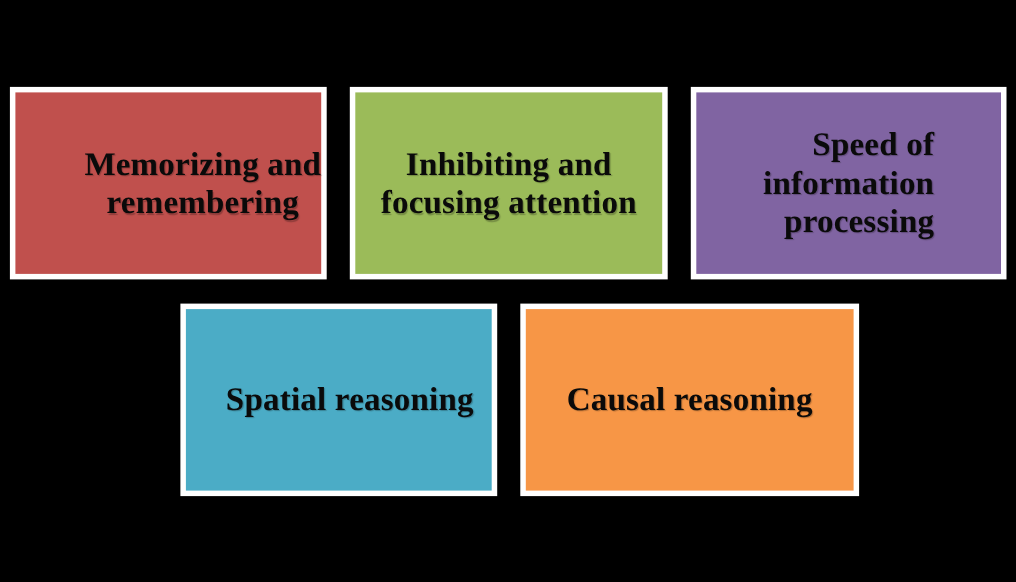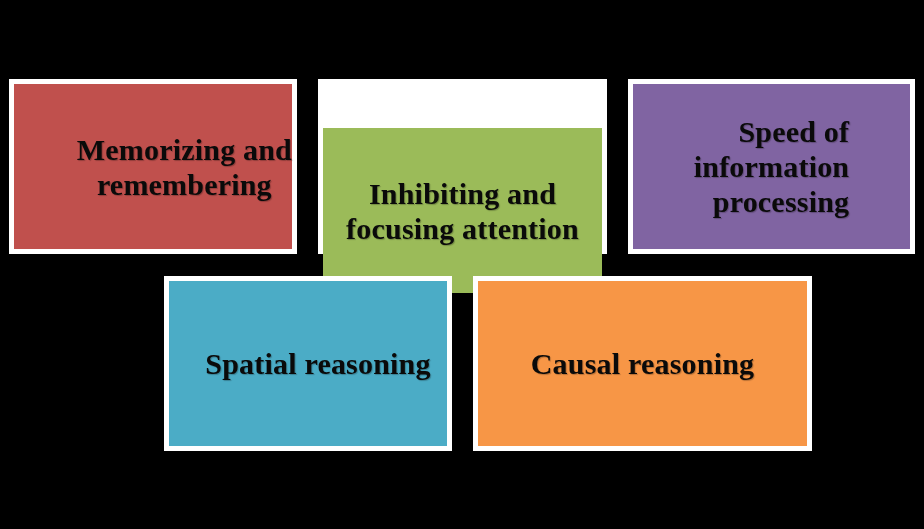--- a/index.html
+++ b/index.html
@@ -35,24 +35,24 @@
       line-height: 35px;
       color: #0a0a0a;
       text-shadow: 1px 1px 1px rgba(0,0,0,0.25);
       white-space: pre-line;
       letter-spacing: 0.2px;
     }
     #box-1 { left: 9px;   top: 79px;  width: 288px; height: 175px; }
     #box-2 { left: 318px; top: 79px;  width: 289px; height: 175px; }
     #box-3 { left: 628px; top: 79px;  width: 287px; height: 175px; }
     #box-4 { left: 164px; top: 276px; width: 288px; height: 175px; }
-    #box-5 { left: 473px; top: 276px; width: 339px; height: 175px; }
+    #box-5 { left: 473px; top: 276px; width: 308px; height: 175px; }
 
     #box-1 .box-inner { background: #C0504D; justify-content: flex-end; }
-    #box-2 .box-inner { background: #9BBB59; margin-top: 44px; }
+    #box-2 .box-inner { background: #9BBB59; }
     #box-3 .box-inner { background: #8064A2; text-align: right; }
     #box-4 .box-inner { background: #4BACC6; padding-left: 20px; }
     #box-5 .box-inner { background: #F79646; }
   </style>
 </head>
 <body>
 
 <div id="diagram">
   <div class="box" id="box-1">
     <div class="box-inner">

